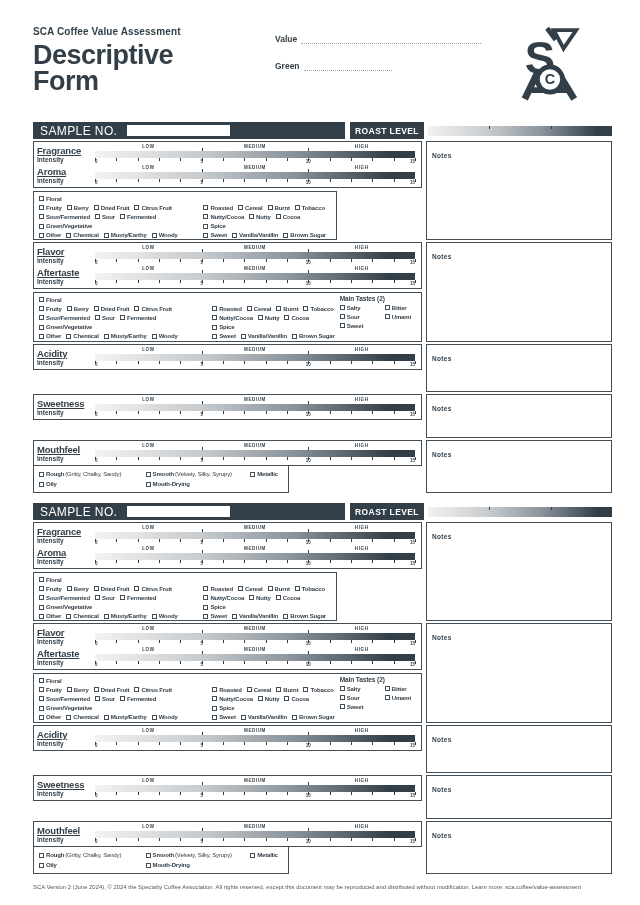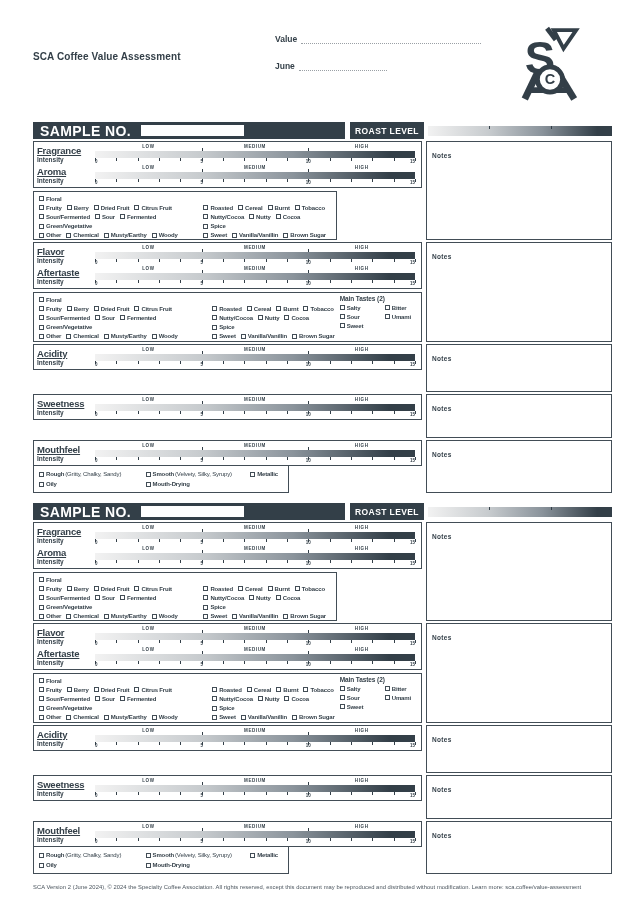--- a/index.html
+++ b/index.html
@@ -4,33 +4,33 @@
 <style>
   * { margin:0; padding:0; box-sizing:border-box; }
   html,body { background:#ffffff; }
   .page {
     width:640px; height:905px; background:#ffffff; position:relative;
     font-family:"Liberation Sans", sans-serif; color:#333f48;
     padding:26px 28px 0 33px; overflow:hidden;
   }
   
   .header { display:flex; height:96px; }
-  .h-left { width:228px;margin-top:25px; }
+  .h-left { width:228px; }
   .eyebrow { font-size:10px; font-weight:700; letter-spacing:0.1px; }
   .title { font-size:27px; font-weight:800; line-height:0.95; margin-top:6px; letter-spacing:-0.5px; }
   .h-fields { margin-left:14px; padding-top:2px; width:220px; }
   .field { display:flex; align-items:flex-end; height:16px; margin-bottom:11px; font-size:8.5px; font-weight:700; }
   .dots { border-bottom:1.5px dotted #9aa0a5; margin-left:4px; height:10px; }
   .dots-name { width:180px; } .dots-date { width:88px; } .dots-purpose { width:164px; }
   .logo { margin-left:auto; width:62px; height:78px; margin-right:32px; }
   
   .sample { margin-bottom:10px; }
   .sample-bar { display:flex; align-items:stretch; height:17px; margin-bottom:2px; }
   .bar-main { width:312px; background:#333f48; display:flex; align-items:center; padding-left:7px; }
-  .bar-label { color:#fff; font-size:14px; font-weight:700; letter-spacing:0.4px; }
+  .bar-label { color:#fff; font-size:12px; font-weight:400; letter-spacing:0.4px; }
   .bar-input { width:103px; height:11px; background:#fff; margin-left:10px; }
   .bar-roast { width:74px; margin-left:5px; background:#333f48; color:#fff; font-size:8.5px; font-weight:700;
                letter-spacing:0.4px; display:flex; align-items:center; justify-content:center; }
   .roast-slider { flex:1; margin-left:4px; align-self:center; height:10px; position:relative;
     background:linear-gradient(to right,#f2f2f2,#c7cbce 33%,#8a939b 62%,#333f48 92%); }
   .roast-tick { position:absolute; top:0; width:1px; height:3px; background:#333f48; }
   
   .srow { display:flex; gap:4px; margin-bottom:2px; }
   .left-col { width:389px; display:flex; flex-direction:column; }
   .notes { flex:1; border:1px solid #424d56; padding:2px 0 0 5px; background:#fff; }
@@ -74,28 +74,32 @@
   .footer { margin-top:4px; font-size:5.8px; color:#4a545d; letter-spacing:0.05px; }
 </style>
 </head>
 <body>
 
 <div class="page">
 
   <div class="header">
     <div class="h-left">
       <div class="eyebrow">SCA Coffee Value Assessment</div>
+      <div class="title">
+        <div>Descriptive</div>
+        <div>Form</div>
+      </div>
     </div>
     <div class="h-fields">
       <div class="field">
         <span>Value</span>
         <span class="dots dots-name"></span>
       </div>
       <div class="field">
-        <span>June</span>
+        <span>Green</span>
         <span class="dots dots-date"></span>
       </div>
     </div>
     <div class="logo">
       <svg viewBox="0 0 64 80" width="62" height="78">
         <g fill="none" stroke="#333f48">
           <path d="M37 4 L60 4 L47 23 Z" stroke-width="4"></path>
           <path d="M30 2 L39 14" stroke-width="5"></path>
           <path d="M21 46 L7 75" stroke-width="7"></path>
           <path d="M39 44 L58 75" stroke-width="7"></path>

